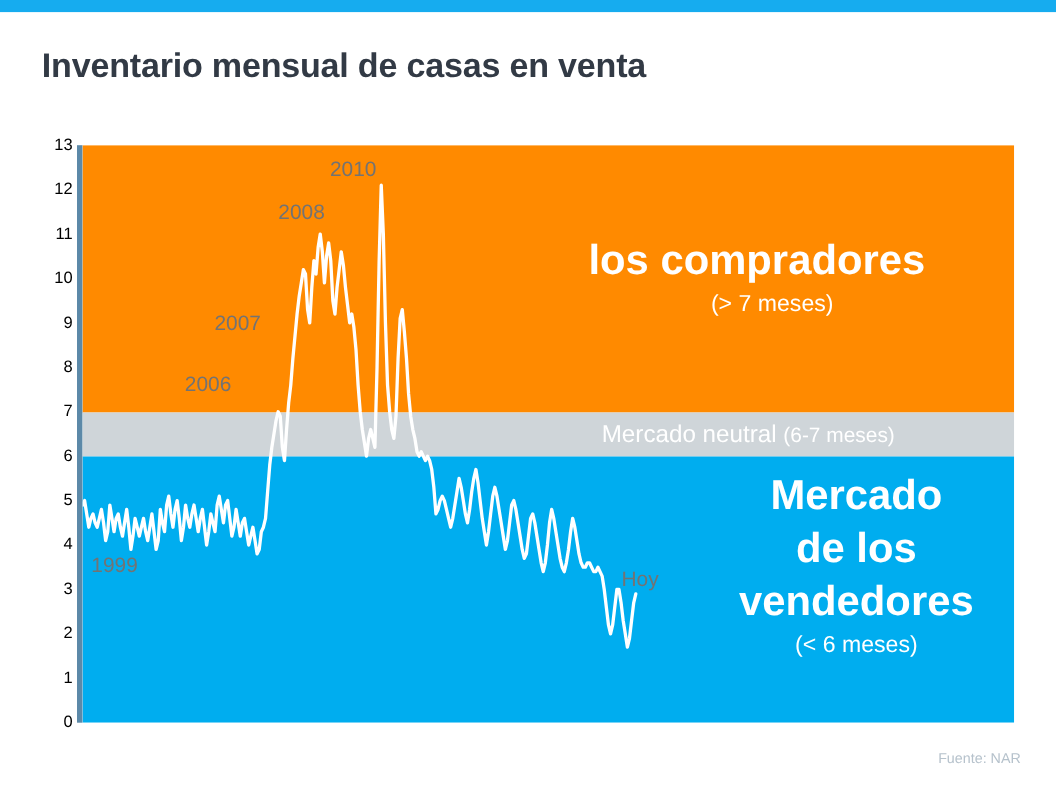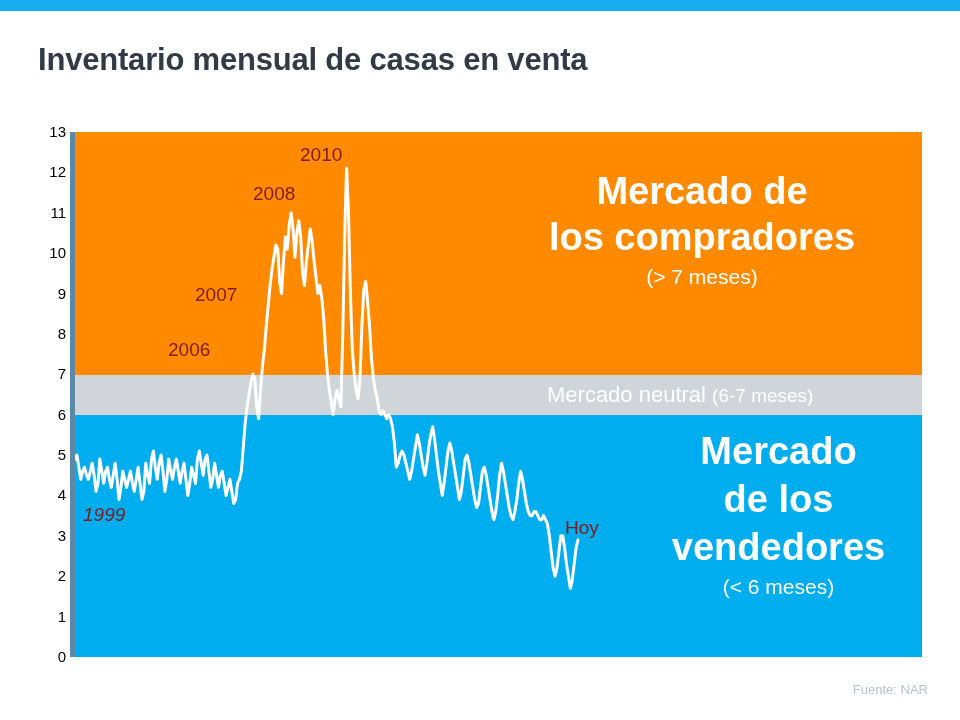--- a/index.html
+++ b/index.html
@@ -39,21 +39,21 @@
 
   .ytick {
     position:absolute; right:0; width:46px; text-align:right;
     font-size:15px; color:#000000;
   }
   .yticks-wrap { position:absolute; left:10px; top:132px; width:56px; height:525px; }
 
   .series-svg { position:absolute; left:0; top:0; width:847px; height:525px; }
 
   .ann {
-    position:absolute; color:#7f1d1d; white-space:nowrap;
+    position:absolute; color:#737373; white-space:nowrap;
     font-size:19px;
   }
 
   .blk {
     position:absolute; color:#ffffff; text-align:center; white-space:nowrap;
   }
   .blk-big   { font-size:38px; font-weight:bold; line-height:44px; }
   .blk-small { font-size:21px; }
 
   .neutral-label {
@@ -97,29 +97,28 @@
 
   <div class="plot">
     <div class="band band-buyers"></div>
     <div class="band band-neutral"></div>
     <div class="band band-sellers"></div>
 
     <svg class="series-svg" viewBox="0 0 847 525" preserveAspectRatio="none">
       <path id="series-path" fill="none" stroke="#FFFFFF" stroke-width="3" stroke-linejoin="round" stroke-linecap="round" vector-effect="non-scaling-stroke" d="M0.00,327.12L1.91,323.08L3.83,335.19L5.74,347.31L7.65,339.23L9.56,335.19L11.48,343.27L13.39,347.31L15.30,339.23L17.21,331.15L19.13,343.27L21.04,359.42L22.95,351.35L24.86,327.12L26.78,339.23L28.69,351.35L30.60,339.23L32.51,335.19L34.43,347.31L36.34,355.38L38.25,343.27L40.16,331.15L42.08,347.31L43.99,367.50L45.90,355.38L47.81,339.23L49.73,347.31L51.64,355.38L53.55,347.31L55.46,339.23L57.38,351.35L59.29,359.42L61.20,347.31L63.11,335.19L65.03,351.35L66.94,367.50L68.85,359.42L70.76,331.15L72.68,343.27L74.59,351.35L76.50,327.12L78.41,319.04L80.33,335.19L82.24,347.31L84.15,331.15L86.06,323.08L87.98,339.23L89.89,359.42L91.80,347.31L93.71,327.12L95.63,339.23L97.54,347.31L99.45,335.19L101.37,327.12L103.28,339.23L105.19,351.35L107.10,339.23L109.02,331.15L110.93,347.31L112.84,363.46L114.75,351.35L116.67,335.19L118.58,343.27L120.49,351.35L122.40,327.12L124.32,319.04L126.23,331.15L128.14,343.27L130.05,327.12L131.97,323.08L133.88,339.23L135.79,355.38L137.70,347.31L139.62,331.15L141.53,343.27L143.44,355.38L145.35,343.27L147.27,339.23L149.18,351.35L151.09,363.46L153.00,355.38L154.92,347.31L156.83,359.42L158.74,371.54L160.65,367.50L162.57,351.35L164.48,347.31L166.39,339.23L168.30,315.00L170.22,290.77L172.13,274.62L174.04,262.50L175.95,250.38L177.87,242.31L179.78,246.35L181.69,274.62L183.60,286.73L185.52,258.46L187.43,234.23L189.34,218.08L191.25,193.85L193.17,173.65L195.08,153.46L196.99,137.31L198.90,125.19L200.82,113.08L202.73,117.12L204.64,149.42L206.56,161.54L208.47,129.23L210.38,105.00L212.29,117.12L214.21,92.88L216.12,80.77L218.03,96.92L219.94,125.19L221.86,100.96L223.77,88.85L225.68,105.00L227.59,141.35L229.51,153.46L231.42,129.23L233.33,113.08L235.24,96.92L237.16,109.04L239.07,129.23L240.98,145.38L242.89,161.54L244.81,153.46L246.72,165.58L248.63,185.77L250.54,218.08L252.46,242.31L254.37,258.46L256.28,270.58L258.19,282.69L260.11,266.54L262.02,258.46L263.93,266.54L265.84,274.62L267.76,201.92L269.67,105.00L271.58,36.35L273.49,80.77L275.41,161.54L277.32,218.08L279.23,242.31L281.14,258.46L283.06,266.54L284.97,246.35L286.88,193.85L288.79,157.50L290.71,149.42L292.62,169.62L294.53,193.85L296.44,226.15L298.36,246.35L300.27,258.46L302.18,266.54L304.10,278.65L306.01,282.69L307.92,278.65L309.83,282.69L311.75,286.73L313.66,282.69L315.57,286.73L317.48,294.81L319.40,310.96L321.31,335.19L323.22,331.15L325.13,323.08L327.05,319.04L328.96,323.08L330.87,331.15L332.78,339.23L334.70,347.31L336.61,339.23L338.52,327.12L340.43,315.00L342.35,302.88L344.26,310.96L346.17,323.08L348.08,335.19L350.00,343.27L351.91,331.15L353.82,315.00L355.73,302.88L357.65,294.81L359.56,306.92L361.47,323.08L363.38,339.23L365.30,351.35L367.21,363.46L369.12,351.35L371.03,335.19L372.95,319.04L374.86,310.96L376.77,319.04L378.68,331.15L380.60,343.27L382.51,355.38L384.42,367.50L386.33,359.42L388.25,343.27L390.16,327.12L392.07,323.08L393.98,331.15L395.90,343.27L397.81,355.38L399.72,367.50L401.63,375.58L403.55,371.54L405.46,355.38L407.37,339.23L409.29,335.19L411.20,343.27L413.11,355.38L415.02,367.50L416.94,379.62L418.85,387.69L420.76,379.62L422.67,363.46L424.59,343.27L426.50,331.15L428.41,339.23L430.32,351.35L432.24,363.46L434.15,375.58L436.06,383.65L437.97,387.69L439.89,379.62L441.80,367.50L443.71,351.35L445.62,339.23L447.54,347.31L449.45,359.42L451.36,371.54L453.27,379.62L455.19,383.65L457.10,383.65L459.01,379.62L460.92,379.62L462.84,383.65L464.75,387.69L466.66,387.69L468.57,383.65L470.49,387.69L472.40,391.73L474.31,403.85L476.22,420.00L478.14,436.15L480.05,444.23L481.96,436.15L483.87,420.00L485.79,403.85L487.70,403.85L489.61,415.96L491.52,432.12L493.44,444.23L495.35,456.35L497.26,448.27L499.17,432.12L501.09,415.96L503.00,407.88"></path>
     </svg>
 
-    <div class="ann" style="left:8px; top:372px;font-style:italic;">1999</div>
+    <div class="ann" style="left:8px; top:372px;">1999</div>
     <div class="ann" style="left:93px; top:207px;">2006</div>
     <div class="ann" style="left:120px; top:152px;">2007</div>
     <div class="ann" style="left:178px; top:51px;">2008</div>
     <div class="ann" style="left:225px; top:12px;">2010</div>
     <div class="ann" style="left:490px; top:385px;">Hoy</div>
 
-    <div class="blk blk-big" style="left:407px; top:37px; width:440px;">Mercado de</div>
-    <div class="blk blk-big" style="left:407px; top:83px; width:440px;">los compradores</div>
+    <div class="blk blk-big" style="left:393px; top:83px; width:440px;">los compradores</div>
     <div class="blk blk-small" style="left:407px; top:133px; width:440px;">(&gt; 7 meses)</div>
 
     <div class="neutral-label" style="left:472px; top:250px;">
       <span>Mercado neutral </span><span class="paren">(6-7 meses)</span>
     </div>
 
     <div class="blk blk-big" style="left:560px; top:345px; width:287px;">de los</div>
     <div class="blk blk-big" style="left:560px; top:297px; width:287px;">Mercado</div>
     <div class="blk blk-big" style="left:560px; top:393px; width:287px;">vendedores</div>
     <div class="blk blk-small" style="left:560px; top:443px; width:287px;">(&lt; 6 meses)</div>

